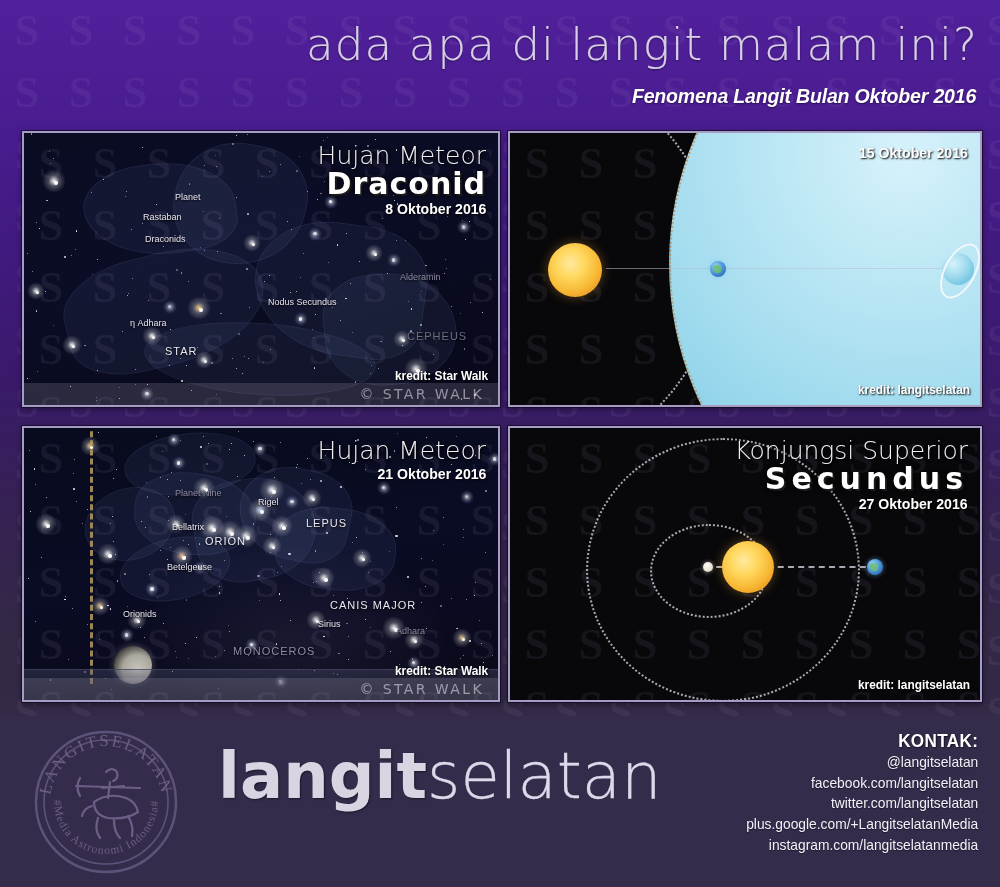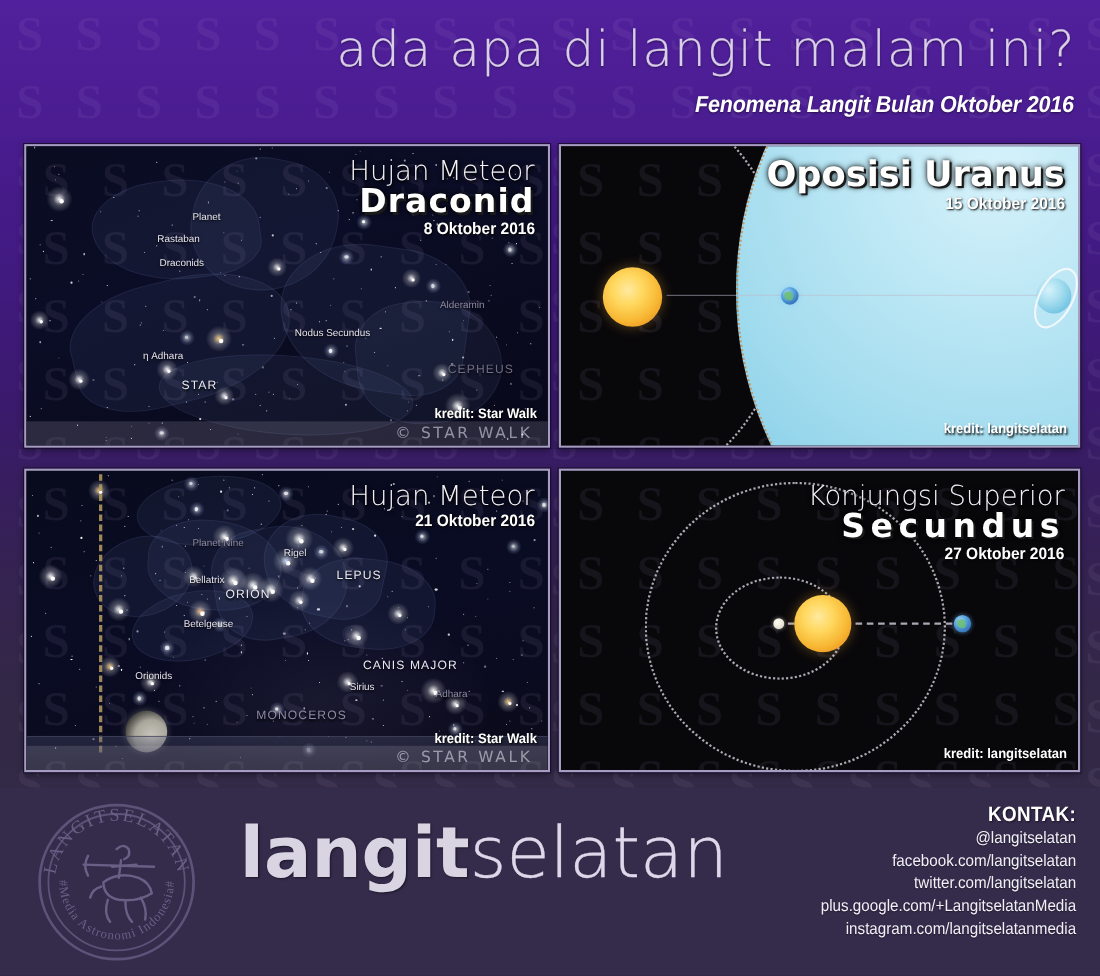--- a/index.html
+++ b/index.html
@@ -783,21 +783,20 @@
     <div class="orbit uranus" style="left:159px;top:-196px;width:650px;height:650px;"></div>
 
     <div class="sightline" style="left:96px;top:135px;width:354px;"></div>
 
     <div class="sun" style="left:38px;top:110px;width:54px;height:54px;"></div>
     <div class="earth" style="left:200px;top:128px;width:16px;height:16px;"></div>
     <div class="uranus" style="left:432px;top:120px;width:32px;height:32px;"></div>
     <div class="ring" style="left:420px;top:122px;width:56px;height:28px;"></div>
 
     <div class="ptitle">
-      <div class="l2" style="font-size:32px;letter-spacing:0;">Oposisi Uranus</div>
       <div class="l3">15 Oktober 2016</div>
     </div>
     <div class="credit low">kredit: langitselatan</div>
   </div>
 
   <div class="panel p3">
     <div class="sky sky-orion">
       <div class="milky" style="left:120px;top:120px;width:300px;height:180px;"></div>
       <div id="orion-art">
           <div class="star" style="left:323.7px;top:207.7px;width:1.4px;height:1.4px;opacity:0.61"></div>

